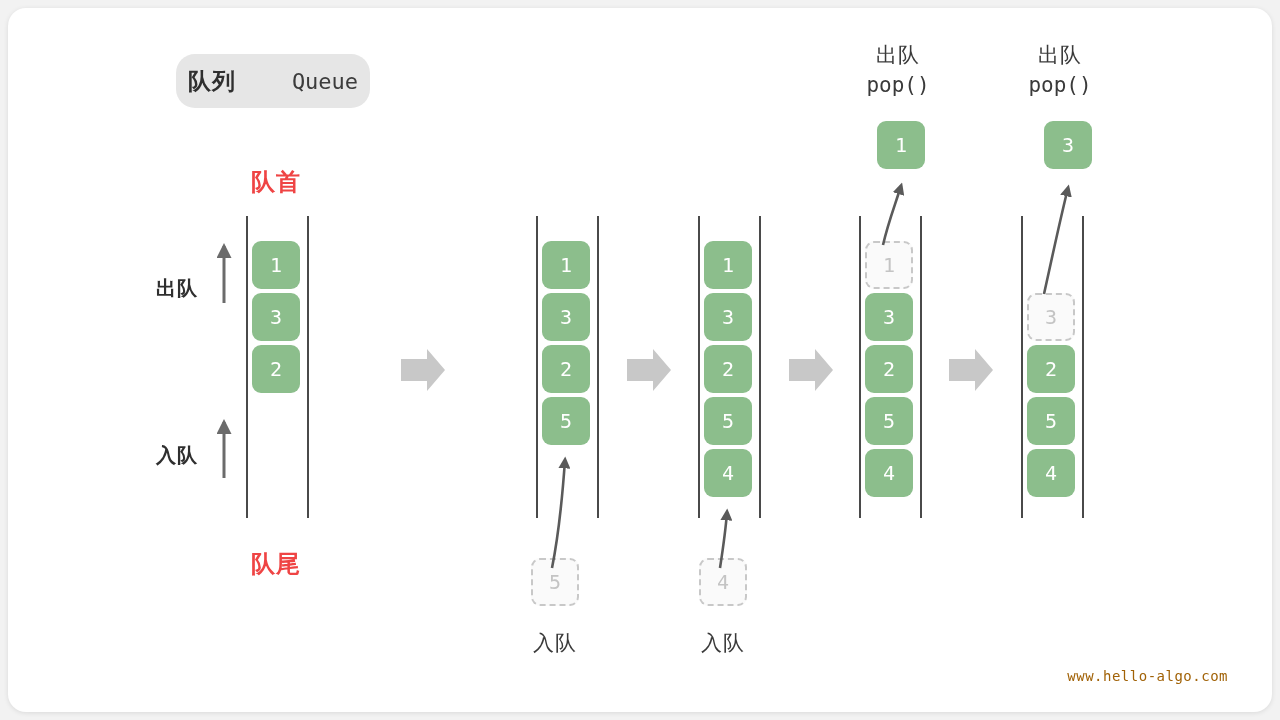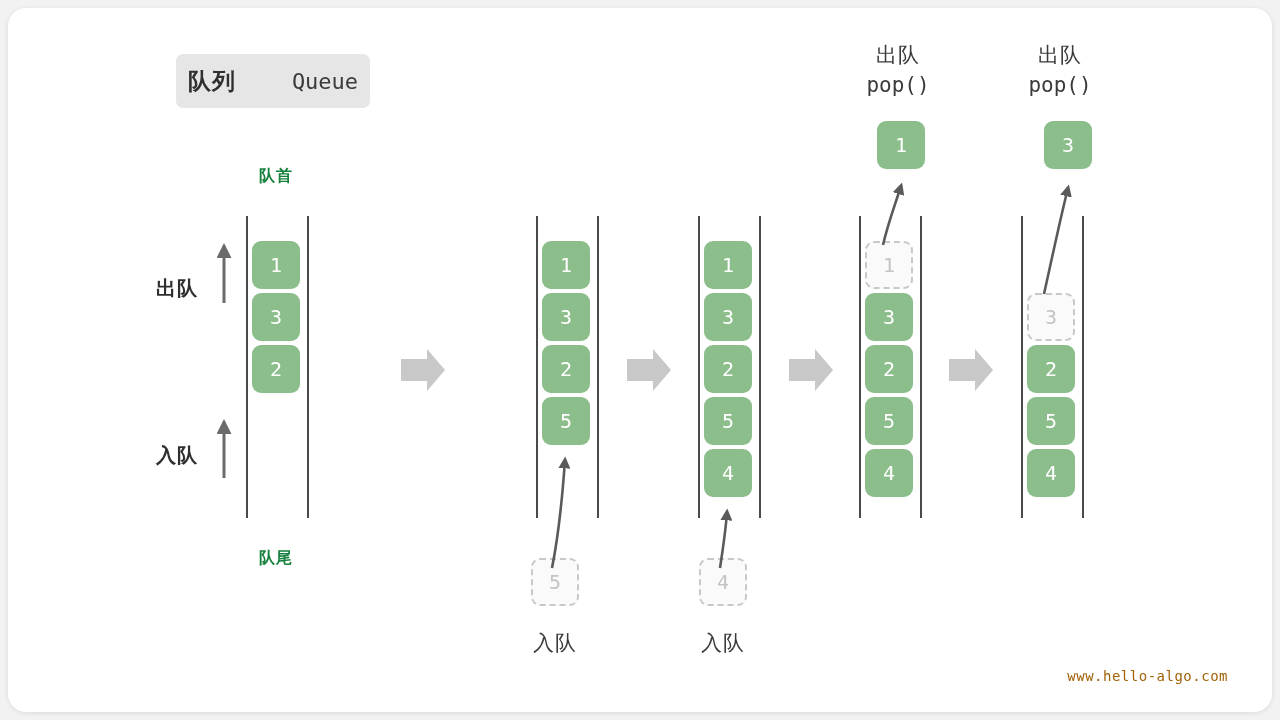--- a/index.html
+++ b/index.html
@@ -22,37 +22,37 @@
     border-radius: 18px;
     box-shadow: 0 1px 5px rgba(0,0,0,0.10);
   }
 
   
   #title-badge {
     position: absolute;
     left: 168px; top: 46px;
     width: 194px; height: 54px;
     background: #e6e6e6;
-    border-radius: 7px;
+    border-radius: 19px;
     display: flex; align-items: center; justify-content: center;
     gap: 10px;
   }
   #title-badge .cn {
     font-size: 23px; font-weight: bold; color: #2f2f2f;
     letter-spacing: 1px;
   }
   #title-badge .en {
     font-family: "DejaVu Sans Mono", monospace;
     font-size: 22px; color: #3c3c3c; margin-left: 46px;
   }
 
   
   .hdr-label {
     position: absolute;
-    font-size: 16px; font-weight: bold; color: #15803d;
+    font-size: 24px; font-weight: bold; color: #ef4444;
     letter-spacing: 1px;
     text-align: center;
     white-space: nowrap;
   }
   .side-label {
     position: absolute;
     font-size: 20px; font-weight: bold; color: #2f2f2f;
     letter-spacing: 1px;
     white-space: nowrap;
   }

